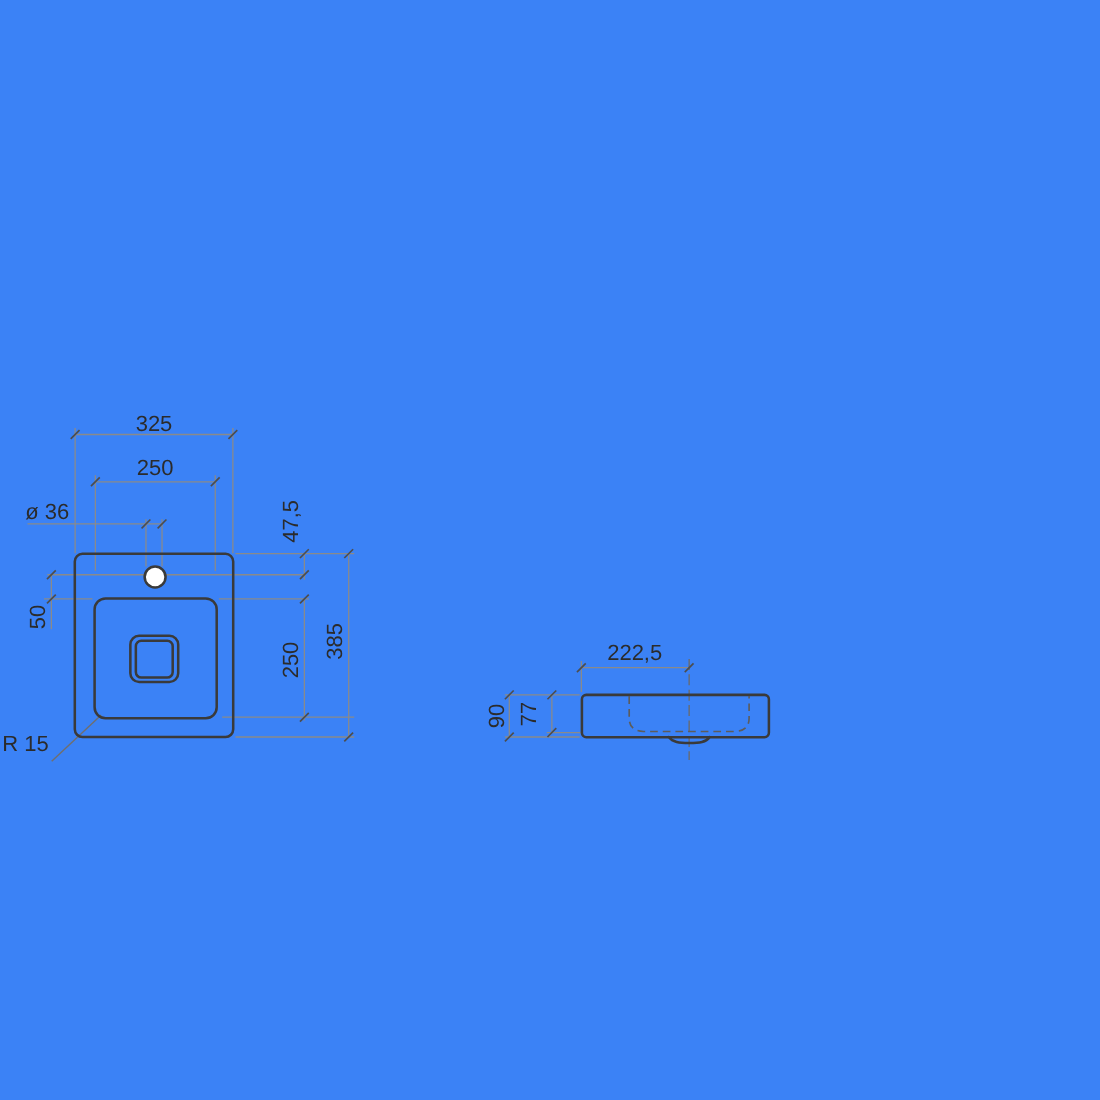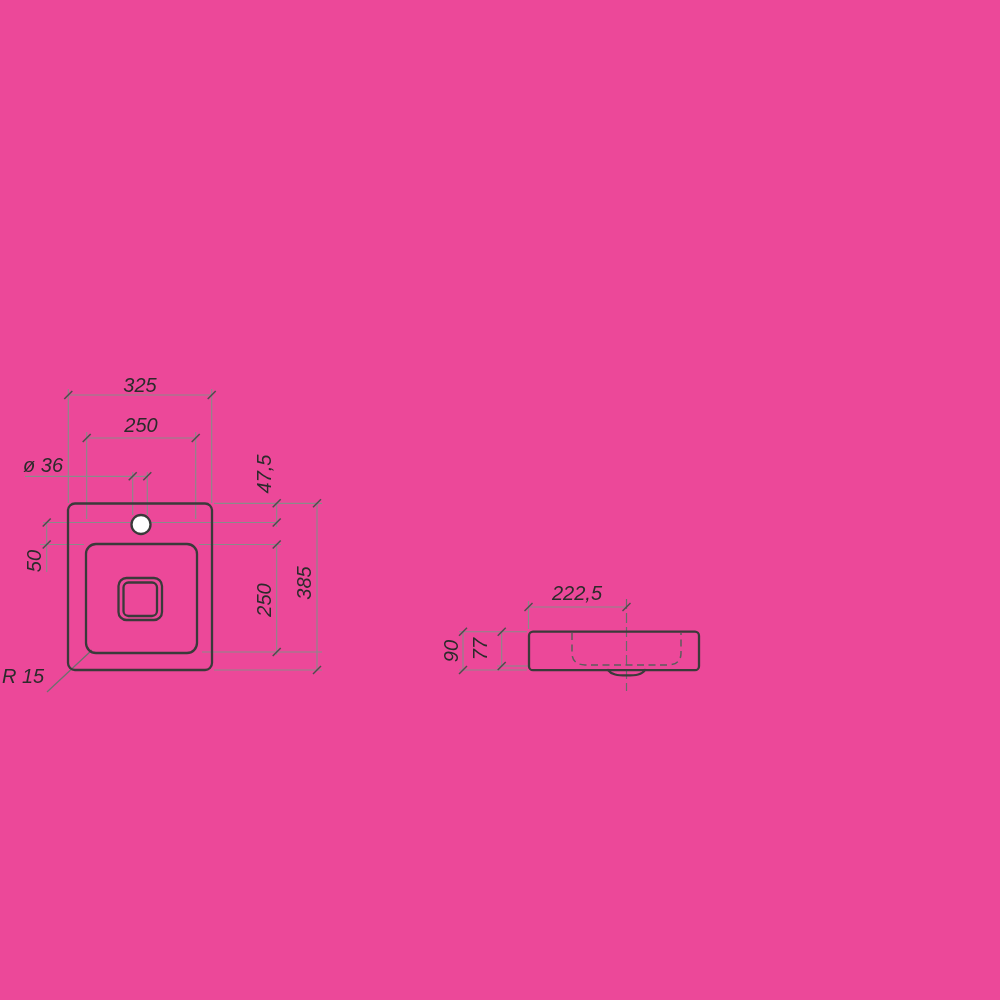--- a/index.html
+++ b/index.html
@@ -1,16 +1,16 @@
 <!DOCTYPE html>
 <html><head>
 <meta charset="utf-8">
 <style>
   html,body{margin:0;padding:0;background:#ffffff;}
-  .page{position:relative;width:1000px;height:1000px;background:#ec4899;overflow:hidden;font-style:italic;}
+  .page{position:relative;width:1000px;height:1000px;background:#3b82f6;overflow:hidden;}
   svg{display:block;}
   .obj{fill:none;stroke:#3a3a3a;stroke-width:2.3;stroke-linecap:round;stroke-linejoin:round;}
   .objfill{fill:#ffffff;stroke:#3a3a3a;stroke-width:2.3;}
   .dim{fill:none;stroke:#8a8a8a;stroke-width:1.15;}
   .leader{fill:none;stroke:#6f6f6f;stroke-width:1.3;}
   .tick{fill:none;stroke:#4d4d4d;stroke-width:1.5;}
   .hid{fill:none;stroke:#5c5c5c;stroke-width:1.5;stroke-dasharray:7 4.5;}
   .cl{fill:none;stroke:#6a6a6a;stroke-width:1.2;stroke-dasharray:10 4;}
   text{font-family:"Liberation Sans","DejaVu Sans",sans-serif;font-size:20px;fill:#2b2b2b;}
   .mid{text-anchor:middle;}

